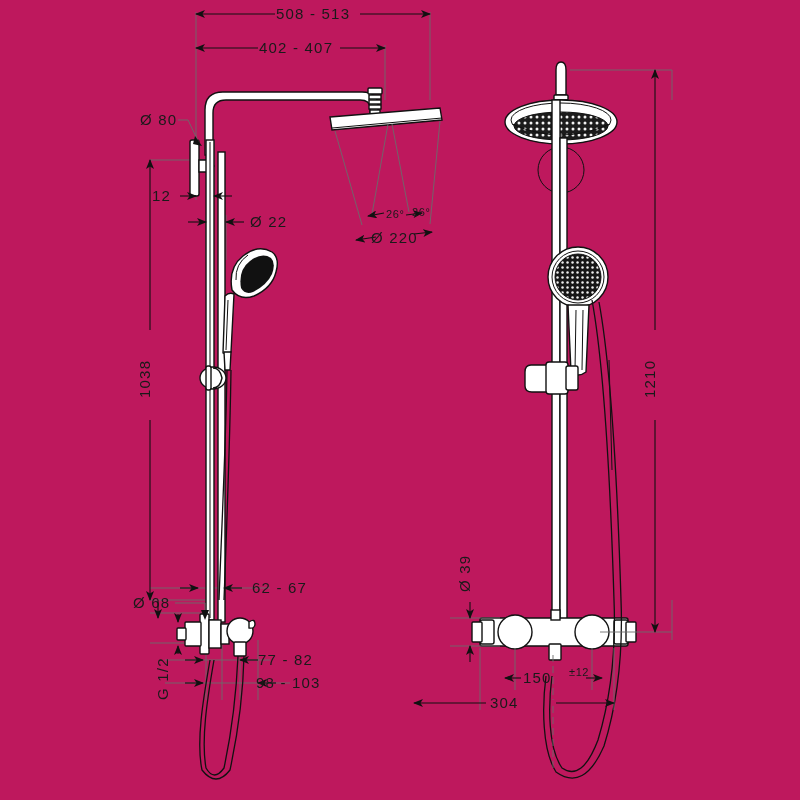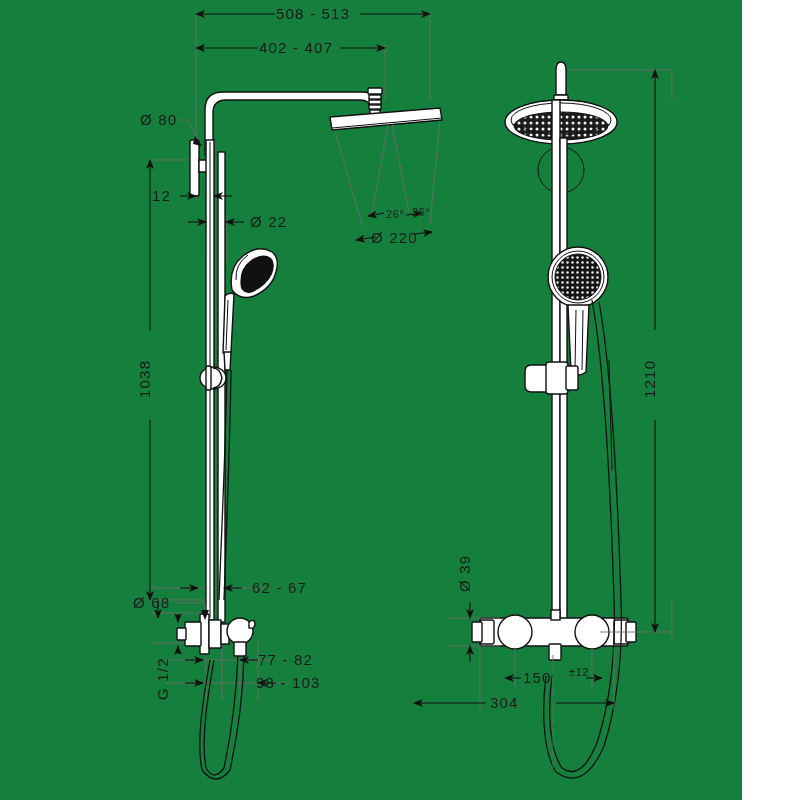--- a/index.html
+++ b/index.html
@@ -1,17 +1,17 @@
 <!DOCTYPE html>
 <html><head>
 <meta charset="utf-8">
 <style>
   html,body{margin:0;padding:0;background:#ffffff;}
   body{width:800px;height:800px;font-family:"Liberation Sans",sans-serif;}
-  #stage{position:relative;width:742px;height:800px;overflow:hidden;background:#15803d;}
+  #stage{position:relative;width:800px;height:800px;overflow:hidden;background:#be185d;}
   svg#drawing{position:absolute;left:0;top:0;width:800px;height:800px;}
   .dimtext{font-family:"Liberation Sans",sans-serif;font-size:15px;fill:#1a1a1a;letter-spacing:1.2px;}
   .dimtext-sm{font-family:"Liberation Sans",sans-serif;font-size:11px;fill:#1a1a1a;letter-spacing:0.6px;}
   .thin{stroke:#6b6b6b;stroke-width:0.9;fill:none;}
   .dim{stroke:#111;stroke-width:1.1;fill:none;}
   .part{stroke:#111;stroke-width:1.4;fill:#fff;}
   .part-thin{stroke:#111;stroke-width:1.0;fill:none;}
   .dark{fill:#111;}
   .hose{stroke:#111;stroke-width:1.3;fill:none;}
 </style>

